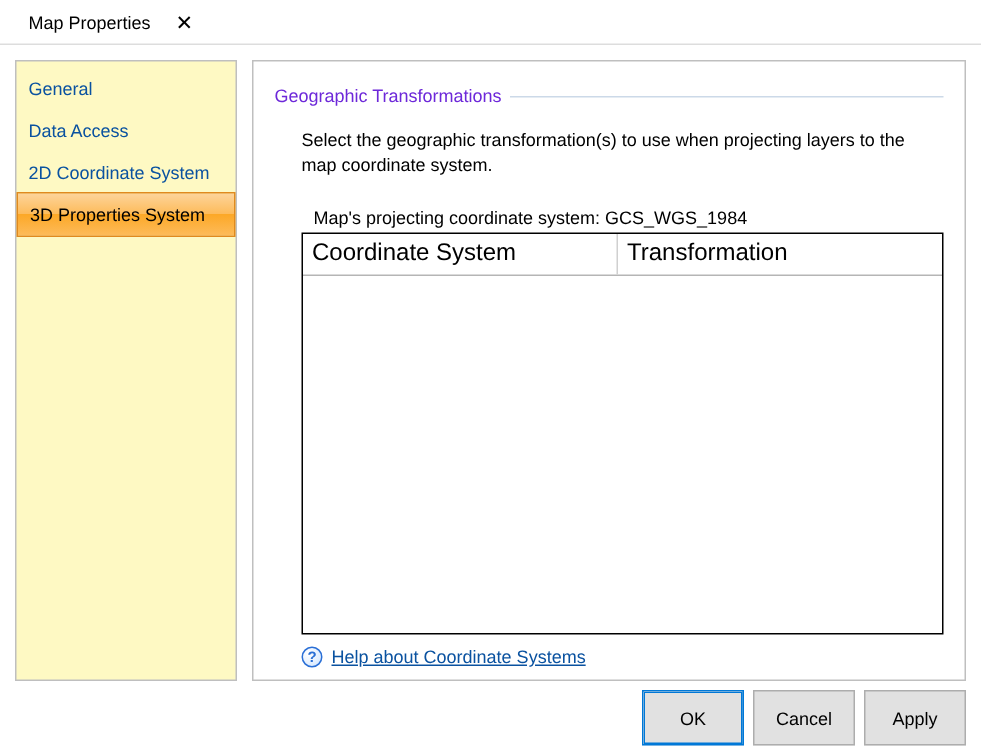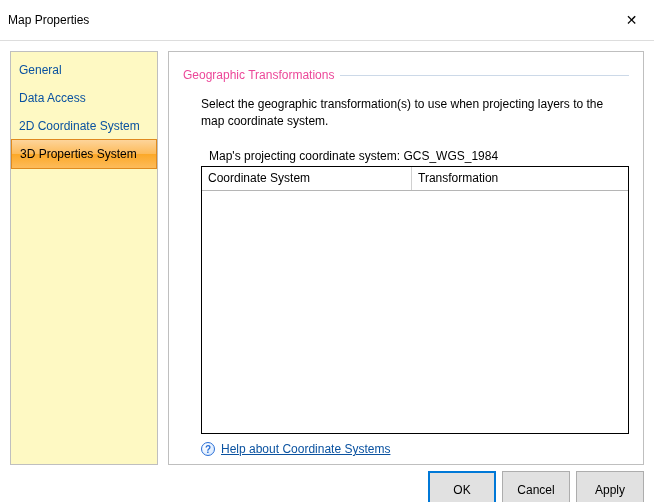--- a/index.html
+++ b/index.html
@@ -7,25 +7,24 @@
     padding: 0;
     font-family: "Segoe UI", Tahoma, sans-serif;
     font-size: 12px;
     background: #fff;
     color: #000;
     width: 654px;
     height: 502px;
     overflow: hidden;
   }
   .titlebar {
-    height: 41px;
-    display: flex;
-    align-items: center;
-    justify-content: space-between;
-    padding: 0 0 0 8px;
+    height: 30px;
+    display: flex;
+    align-items: center;
+    padding: 0 0 0 19px;
     border-bottom: 1px solid #ddd;
     box-sizing: border-box;
   }
   .titlebar .title {
     font-size: 12px;
   }
   .titlebar .close {
     width: 45px;
     height: 29px;
     display: flex;
@@ -73,21 +72,21 @@
     display: flex;
     flex-direction: column;
   }
 
   .section-header {
     display: flex;
     align-items: center;
     margin-bottom: 14px;
   }
   .section-header .label {
-    color: #ec4899;
+    color: #6d28d9;
     font-size: 12px;
     margin-right: 6px;
     white-space: nowrap;
   }
   .section-header .line {
     flex: 1;
     height: 1px;
     background: #ccd9e8;
   }
 
@@ -111,21 +110,21 @@
     min-height: 0;
   }
   .table-head {
     display: flex;
     background: #fff;
     border-bottom: 1px solid #b5b5b5;
   }
   .th {
     padding: 4px 6px 5px 6px;
     border-right: 1px solid #d0d0d0;
-    font-size: 12px;
+    font-size: 16px;
     box-sizing: border-box;
   }
   .th.col1 { width: 210px; }
   .th.col2 { flex:1; border-right:none; }
   .table-body {
     flex: 1;
     background: #fff;
   }
 
   .help {

